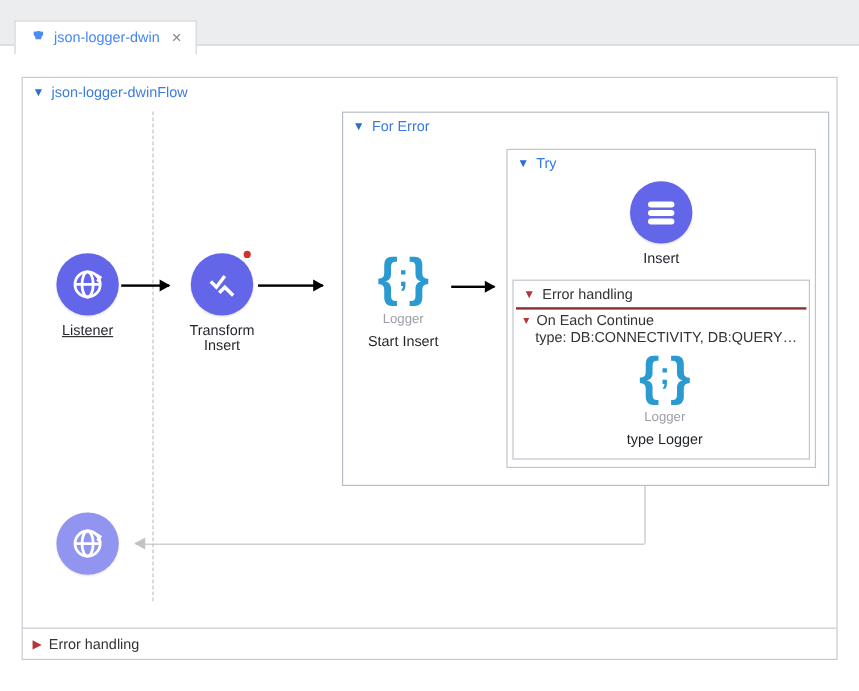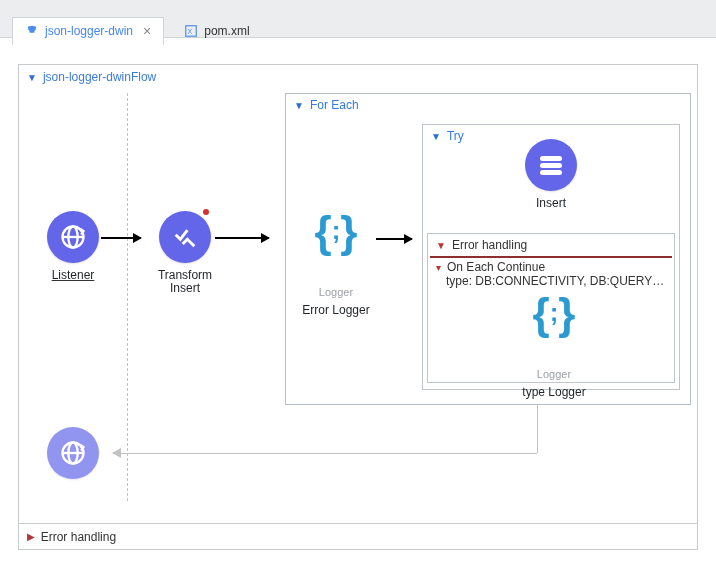--- a/index.html
+++ b/index.html
@@ -11,21 +11,21 @@
   .tab .icon { width: 14px; height: 14px; display: inline-block; }
   .canvas-wrap { padding: 26px 18px 10px; }
   .canvas { border: 1px solid #c7cbd0; height: 486px; position: relative; }
   .flow-header { position: relative; height: 24px; display: flex; align-items: center; padding: 3px 8px; color: #3b7cde; font-size: 12px; gap: 6px; }
   .flow-header .tri { color: #2a6fd1; font-size: 10px; }
   .flow-body { position: relative; height: 416px; }
   .dashed-divider { position: absolute; left: 108px; top: 4px; width: 0; height: 408px; border-left: 1px dashed #c2c2c2; }
   .node { position: absolute; display: flex; flex-direction: column; align-items: center; width: 80px; gap: 6px; cursor: pointer; }
   .node .circle { width: 52px; height: 52px; border-radius: 50%; background: #6366e8; display: flex; align-items: center; justify-content: center; color: #fff; box-shadow: 0 1px 2px rgba(0,0,0,.12); }
   .node .circle svg { width: 28px; height: 28px; }
-  .node .label1 { font-size: 11px; color: #9ca0a6; line-height: 1.1; text-align: center; margin-top: 26px; }
+  .node .label1 { font-size: 11px; color: #9ca0a6; line-height: 1.1; text-align: center; }
   .node .label2 { font-size: 12px; color: #1f2328; line-height: 1.1; text-align: center; }
   .node.ghost .circle { background: #7f83ee; opacity: .85; }
   .arrow { position: absolute; height: 2px; background: #000; }
   .arrow::after { content: ""; position: absolute; right: -1px; top: -4px; border-top: 5px solid transparent; border-bottom: 5px solid transparent; border-left: 9px solid #000; }
   .arrow-light { background: #c2c2c2; }
   .arrow-light::after { border-left-color: #c2c2c2; }
   .braces { color: #2a9ad1; font-size: 44px; font-weight: bold; line-height: 1; text-align: center; }
   .braces small { font-size: 26px; display:inline-block; transform: translateY(-8px); }
   .section { position: absolute; border: 1px solid #b8bec5; background: #fff; }
   .section-header { display: flex; align-items: center; gap: 6px; font-size: 12px; color: #357adf; height: 22px; padding: 2px 8px; }
@@ -51,29 +51,20 @@
   <div class="tab active">
     <span class="icon">
       <svg viewBox="0 0 24 24">
           <path fill="#4a8cf0" d="M12 3c3 0 6 2 7 6-2 1-3 3-3 6h-8c0-3-1-5-3-6 1-4 4-6 7-6z"></path>
           <circle fill="#4a8cf0" cx="7" cy="6" r="2"></circle>
           <circle fill="#4a8cf0" cx="17" cy="6" r="2"></circle>
         </svg>
     </span>
     <span>json-logger-dwin</span>
     <span class="close">×</span>
-  </div>
-  <div class="tab">
-    <span class="icon">
-      <svg viewBox="0 0 24 24">
-          <rect x="3" y="3" width="18" height="18" fill="none" stroke="#4a8cf0" stroke-width="2"></rect>
-          <text x="6" y="17" font-size="12" fill="#4a8cf0">X</text>
-        </svg>
-    </span>
-    <span>pom.xml</span>
   </div>
 </div>
 
 <div class="canvas-wrap">
   <div class="canvas">
     <div class="flow-header">
       <span class="tri">▼</span>
       <span>json-logger-dwinFlow</span>
     </div>
 
@@ -113,38 +104,38 @@
         </div>
         <span class="label2" style="white-space:normal;">Transform Insert</span>
       </div>
 
       <div class="arrow" style="left:82px; top:148px; width:40px;"></div>
       <div class="arrow" style="left:196px; top:148px; width:54px;"></div>
 
       <div class="section" style="left:266px; top:4px; width:406px; height:312px;">
         <div class="section-header">
           <span class="tri">▼</span>
-          <span>For Each</span>
+          <span>For Error</span>
         </div>
 
         <div class="node" style="left:10px; top:116px;">
           <div class="braces">{<small>;</small>}</div>
           <span class="label1">Logger</span>
-          <span class="label2">Error Logger</span>
+          <span class="label2">Start Insert</span>
         </div>
 
         <div class="arrow" style="left:90px; top:144px; width:36px;"></div>
 
         <div class="section" style="left:136px; top:30px; width:258px; height:266px; border-color:#c0c5cc;">
           <div class="section-header">
             <span class="tri">▼</span>
             <span>Try</span>
           </div>
 
-          <div class="node" style="left:88px; top:14px;justify-content:center;">
+          <div class="node" style="left:88px; top:26px;justify-content:center;">
             <div class="circle">
               <div class="dbicon">
                   <div></div>
                   <div></div>
                   <div></div>
                 </div>
             </div>
             <span class="label2">Insert</span>
           </div>
 

